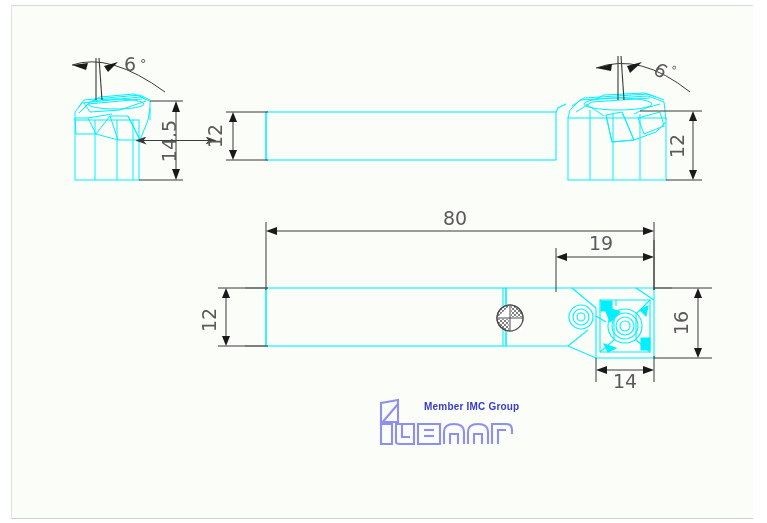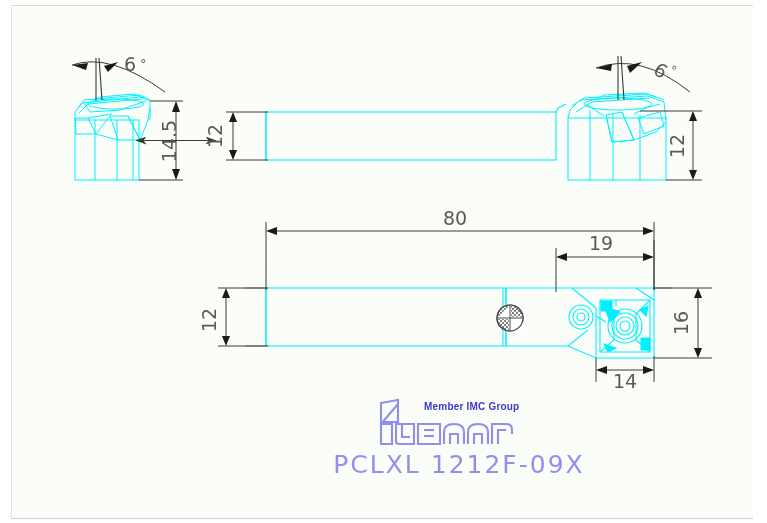--- a/index.html
+++ b/index.html
@@ -228,14 +228,13 @@
       <path d="M444,444 L444,432 Q444,424 454,424 Q464,424 464,432 L464,444"></path>
       <path d="M450,444 L450,434 L458,434 L458,444"></path>
       <path d="M468,444 L468,432 Q468,424 478,424 Q488,424 488,432 L488,444"></path>
       <path d="M474,444 L474,434 L482,434 L482,444"></path>
       <path d="M492,444 L492,424 L506,424 Q512,424 512,430 L512,434"></path>
       <path d="M498,444 L498,430 L506,430"></path>
     </g>
   </svg>
 
   <div class="txt" id="member">Member IMC Group</div>
-  <div class="txt" id="partno">PCLXL 1212F-09X</div>
 </div>
 
 </body></html>

